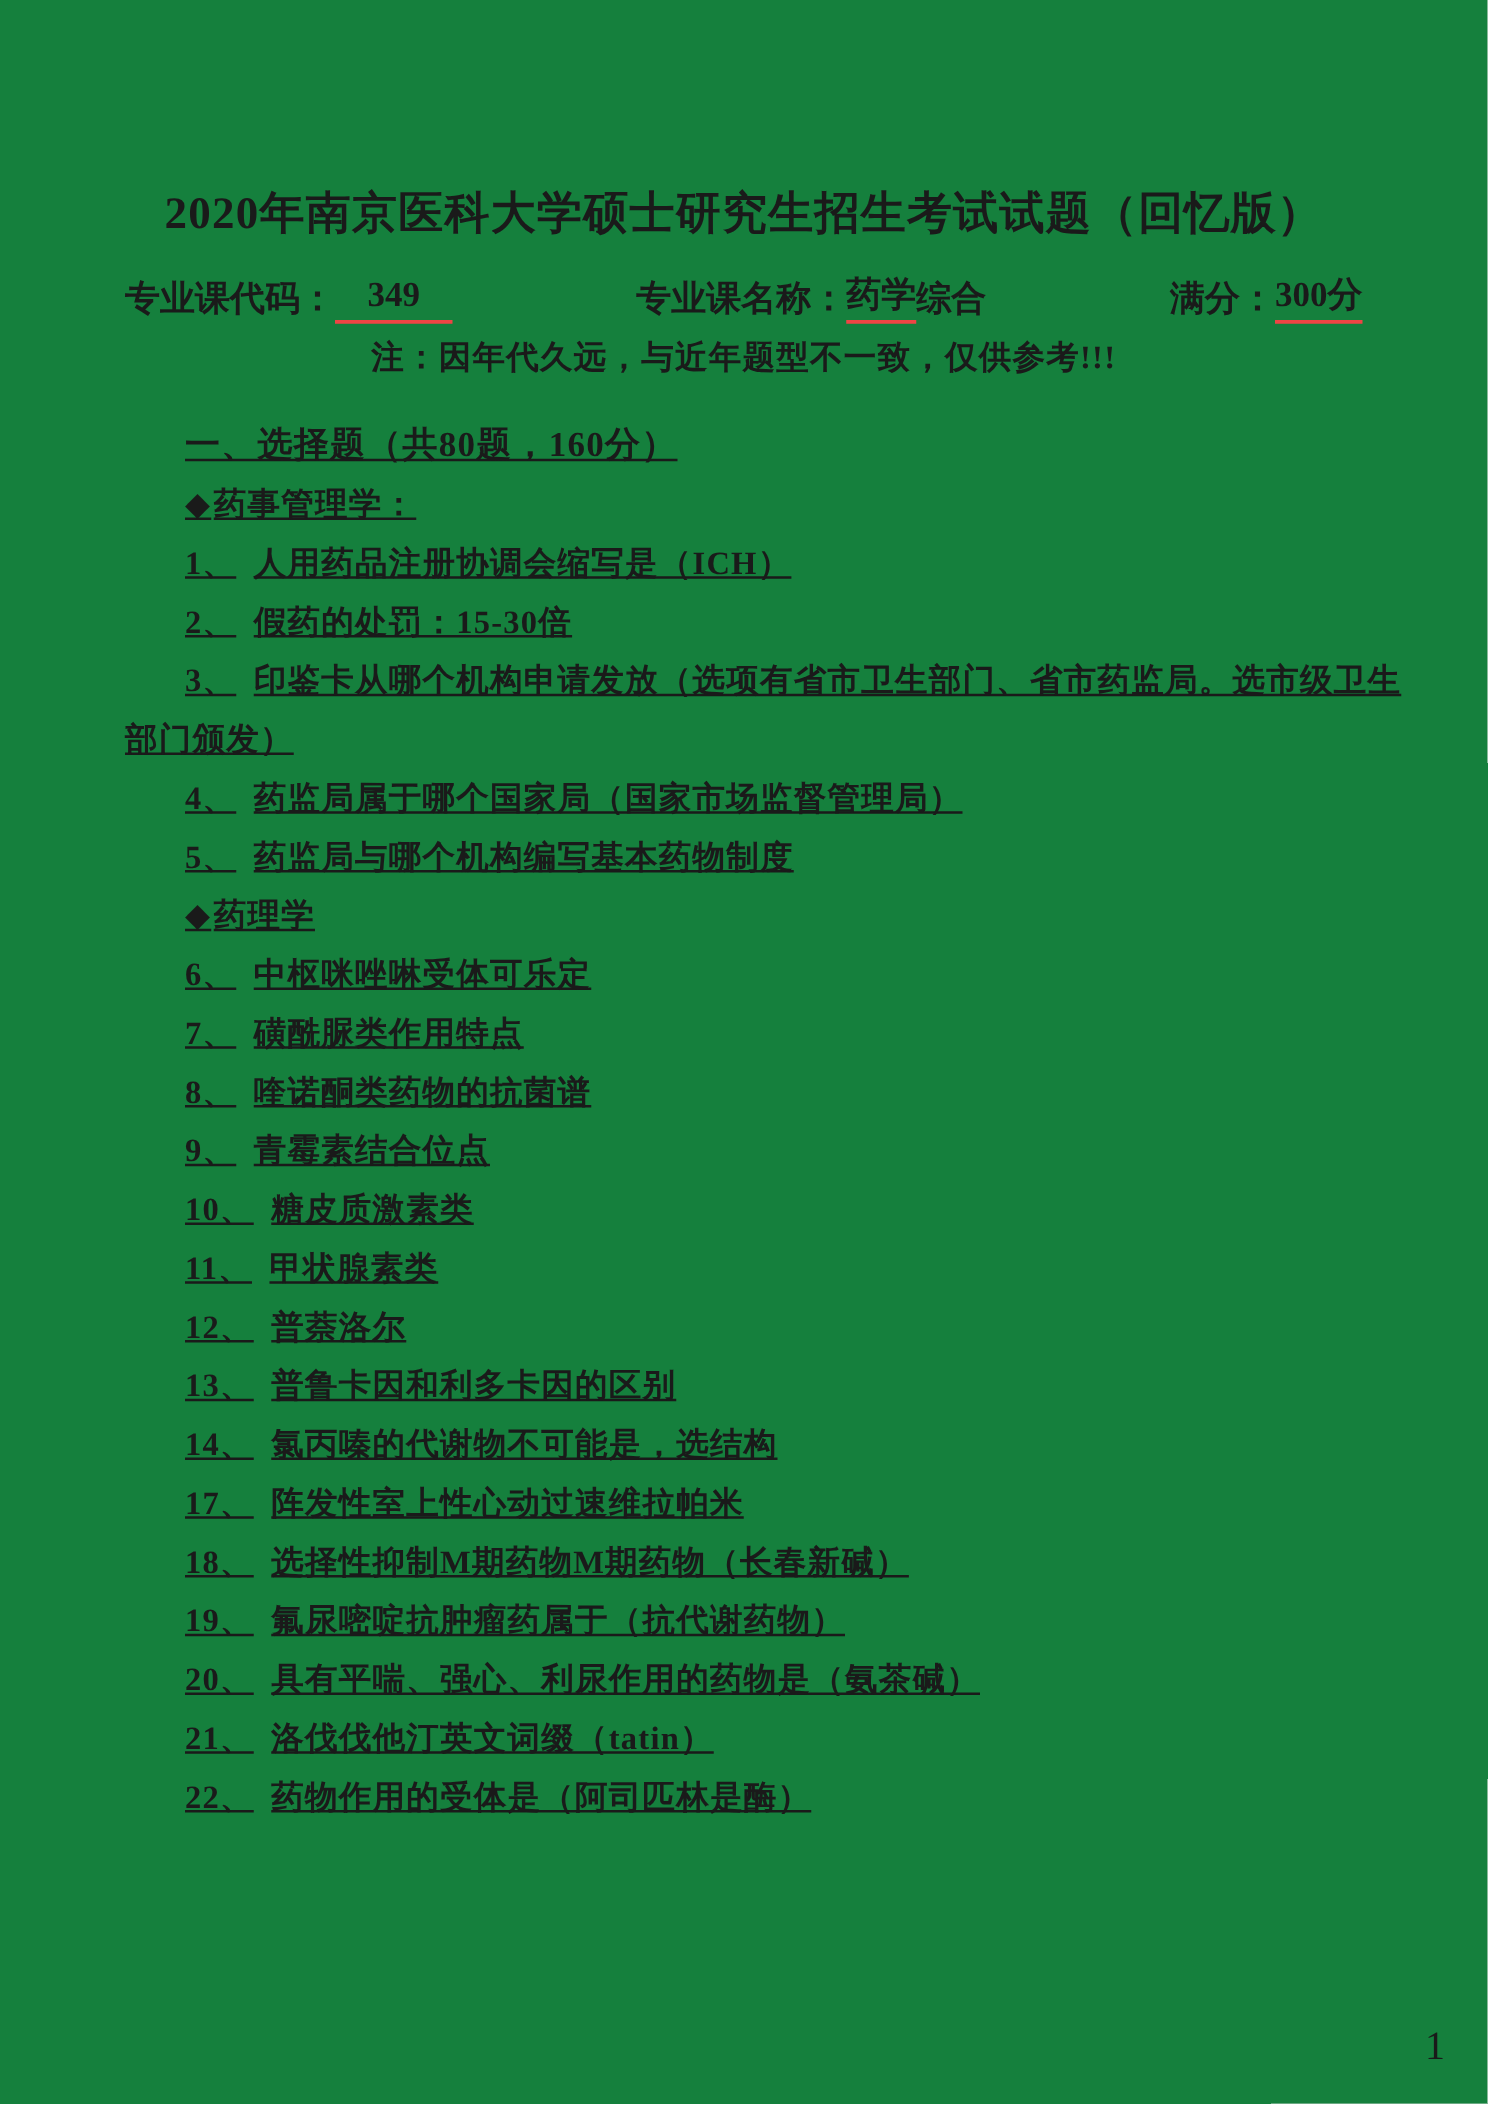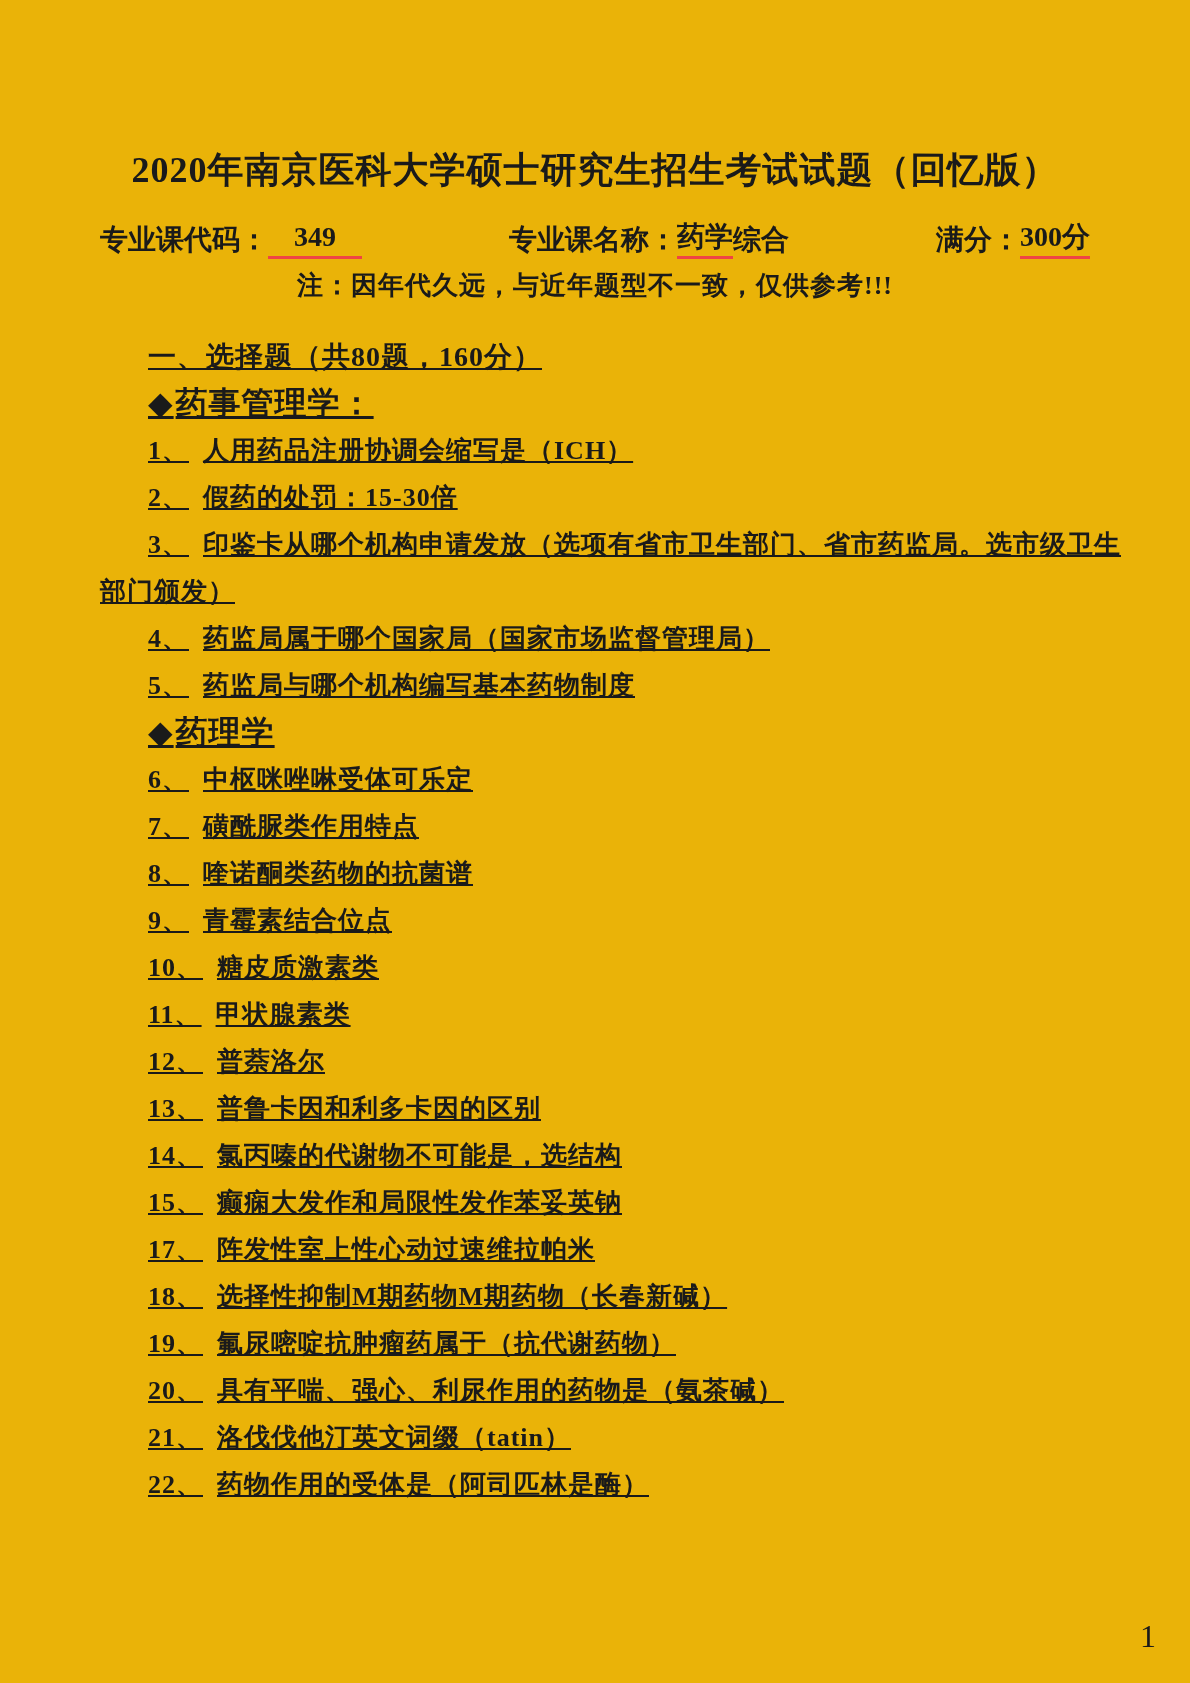--- a/index.html
+++ b/index.html
@@ -5,21 +5,21 @@
   html, body {
     margin: 0;
     padding: 0;
     background: #e8e8e8;
   }
   .page {
     position: relative;
     width: 1190px;
     height: 1683px;
     margin: 0 auto;
-    background: #eab308;
+    background: #15803d;
     color: #1a1a1a;
     font-family: "Liberation Serif", "DejaVu Serif", serif;
     font-weight: bold;
     overflow: hidden;
   }
   .content {
     padding: 150px 100px 0 100px;
     width: 990px;
     box-sizing: content-box;
   }
@@ -57,21 +57,21 @@
     letter-spacing: 1px;
   }
   .body-text p {
     margin: 0;
     line-height: 47px;
     white-space: nowrap;
     text-decoration: underline;
   }
   .indent { padding-left: 48px; }
   .list-heading { font-size: 28px; }
-  .section-label { font-size: 32px; }
+  .section-label { font-size: 26px; }
   .diamond { margin-right: 2px; }
   .num { margin-right: 14px; }
   .page-number {
     position: absolute;
     top: 1618px;
     left: 1140px;
     font-size: 32px;
     font-weight: normal;
     line-height: 36px;
   }
@@ -119,21 +119,20 @@
 
       <p class="indent item"><span class="num">6、</span><span>中枢咪唑啉受体可乐定</span></p>
       <p class="indent item"><span class="num">7、</span><span>磺酰脲类作用特点</span></p>
       <p class="indent item"><span class="num">8、</span><span>喹诺酮类药物的抗菌谱</span></p>
       <p class="indent item"><span class="num">9、</span><span>青霉素结合位点</span></p>
       <p class="indent item"><span class="num">10、</span><span>糖皮质激素类</span></p>
       <p class="indent item"><span class="num">11、</span><span>甲状腺素类</span></p>
       <p class="indent item"><span class="num">12、</span><span>普萘洛尔</span></p>
       <p class="indent item"><span class="num">13、</span><span>普鲁卡因和利多卡因的区别</span></p>
       <p class="indent item"><span class="num">14、</span><span>氯丙嗪的代谢物不可能是，选结构</span></p>
-      <p class="indent item"><span class="num">15、</span><span>癫痫大发作和局限性发作苯妥英钠</span></p>
       <p class="indent item"><span class="num">17、</span><span>阵发性室上性心动过速维拉帕米</span></p>
       <p class="indent item"><span class="num">18、</span><span>选择性抑制M期药物M期药物（长春新碱）</span></p>
       <p class="indent item"><span class="num">19、</span><span>氟尿嘧啶抗肿瘤药属于（抗代谢药物）</span></p>
       <p class="indent item"><span class="num">20、</span><span>具有平喘、强心、利尿作用的药物是（氨茶碱）</span></p>
 
 
       <p class="indent item"><span class="num">21、</span><span>洛伐伐他汀英文词缀（tatin）</span></p>
       <p class="indent item"><span class="num">22、</span><span>药物作用的受体是（阿司匹林是酶）</span></p>
 
     </div>

